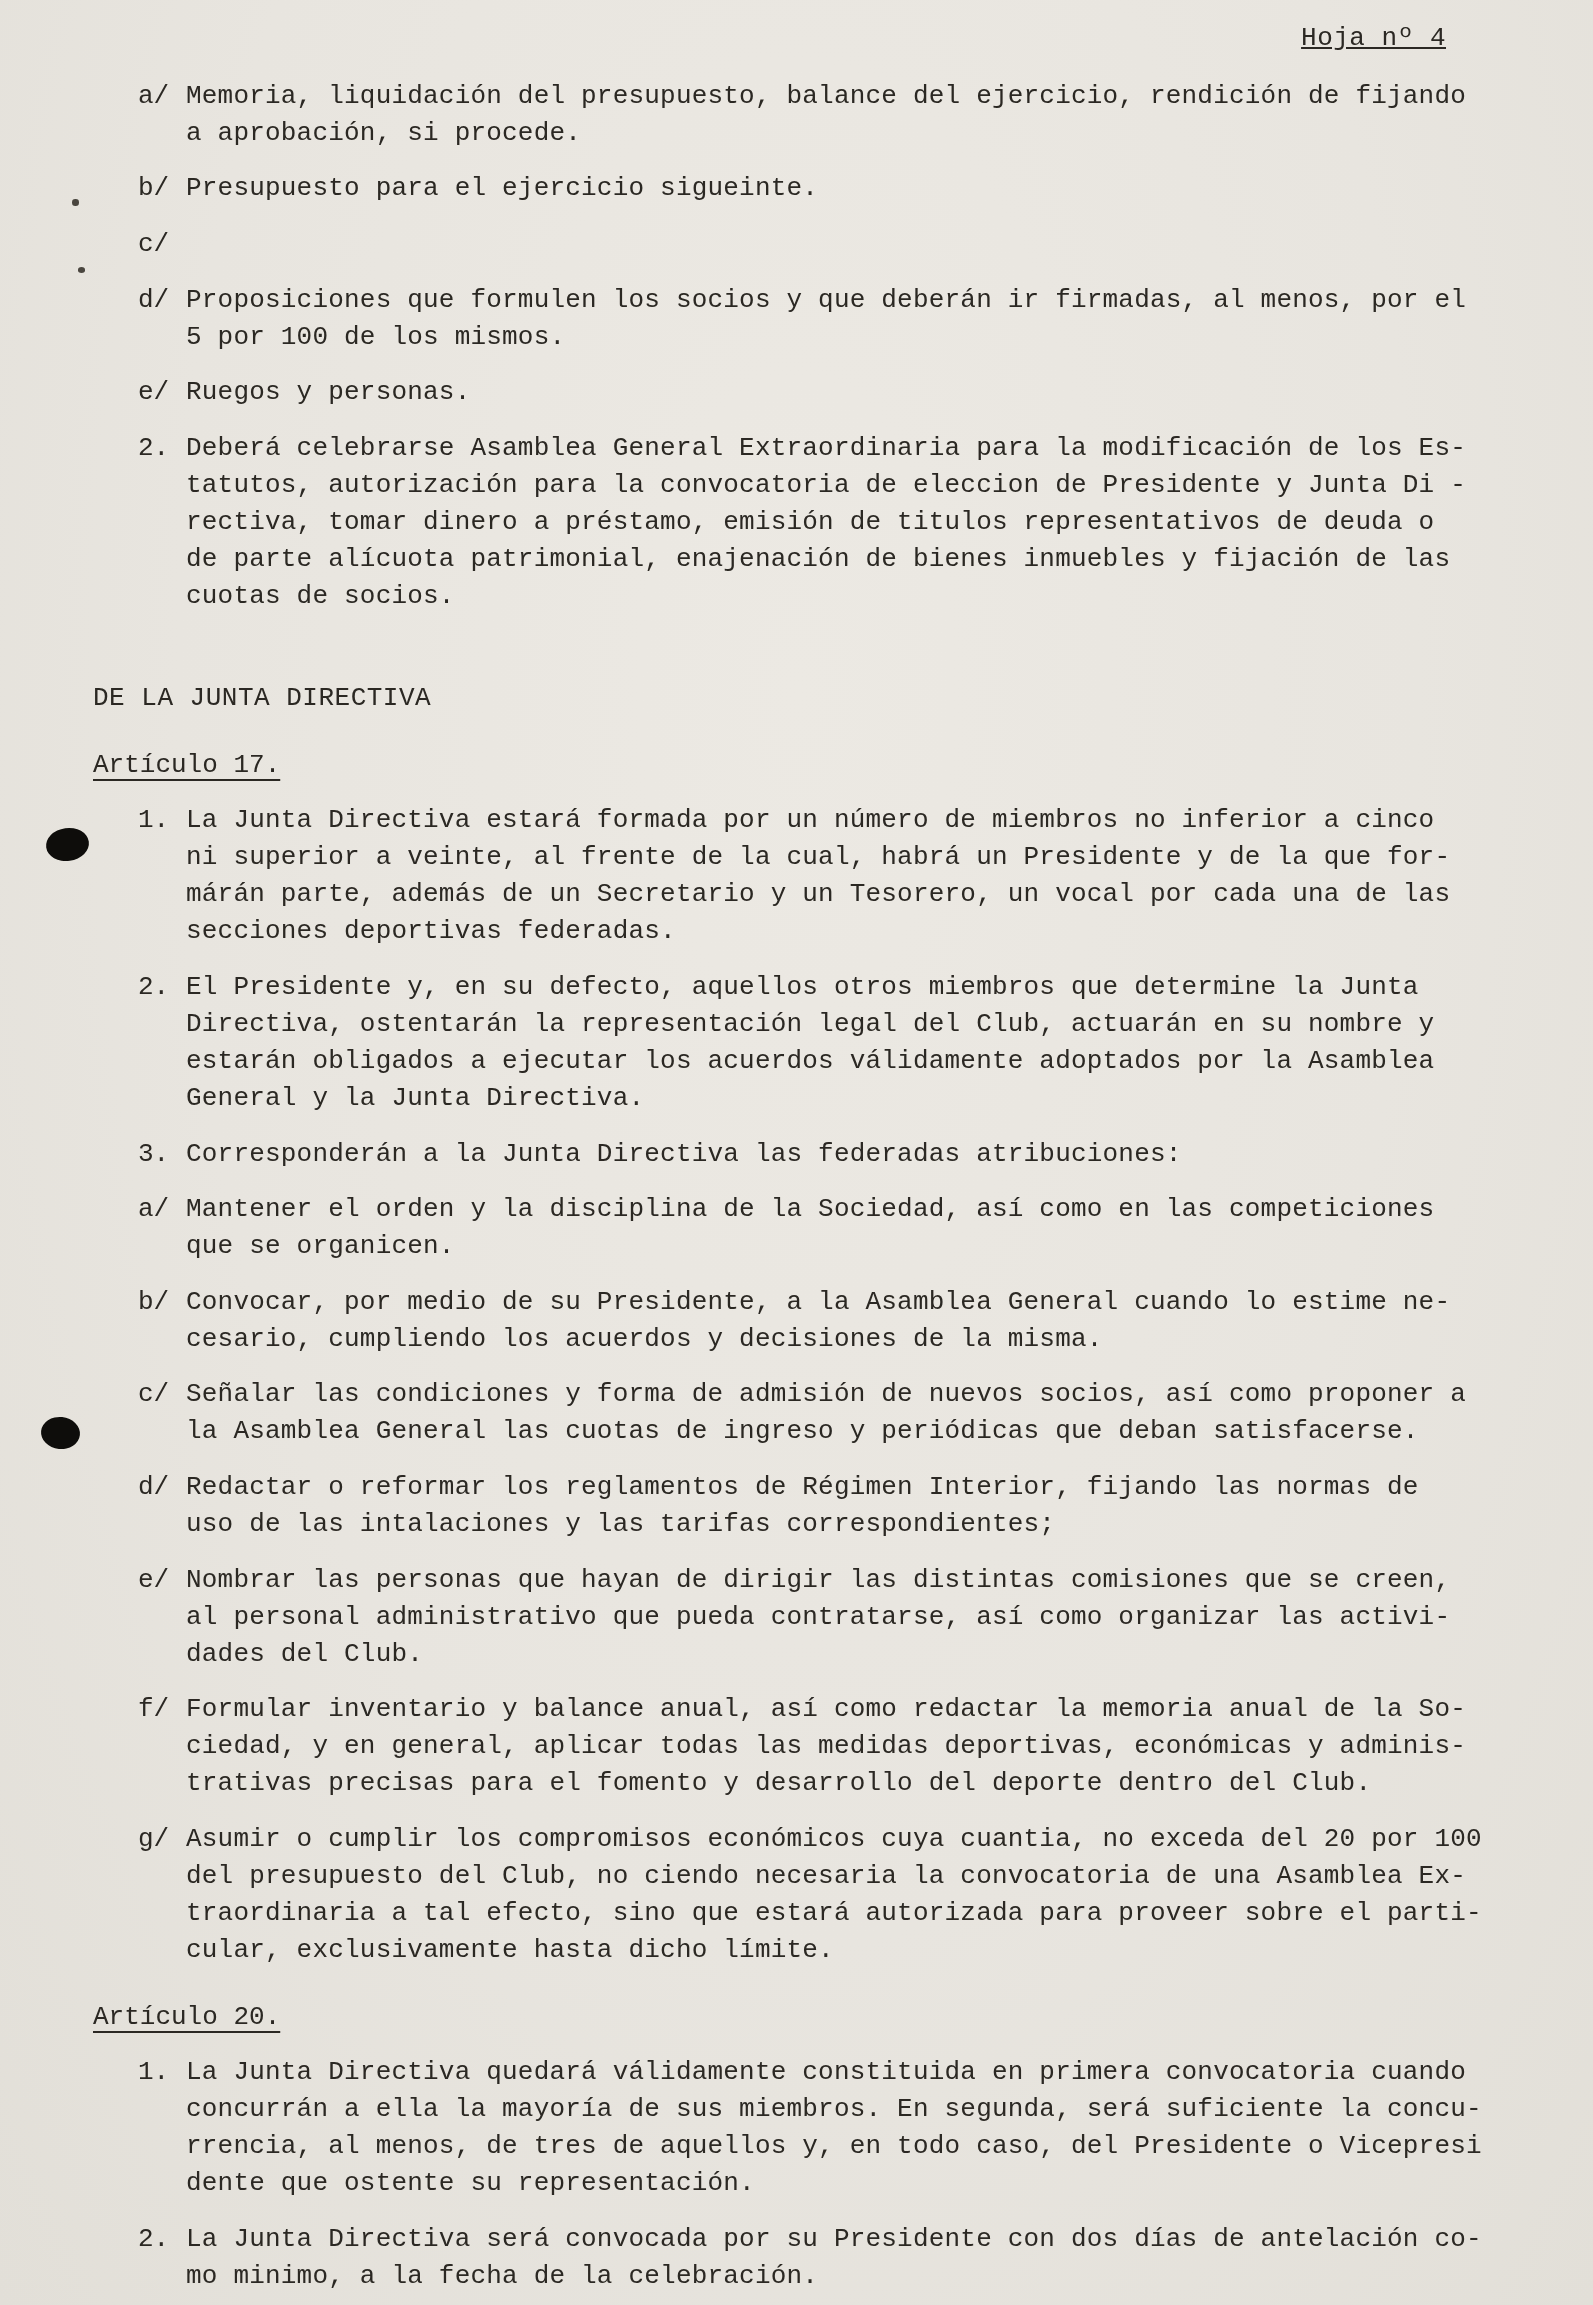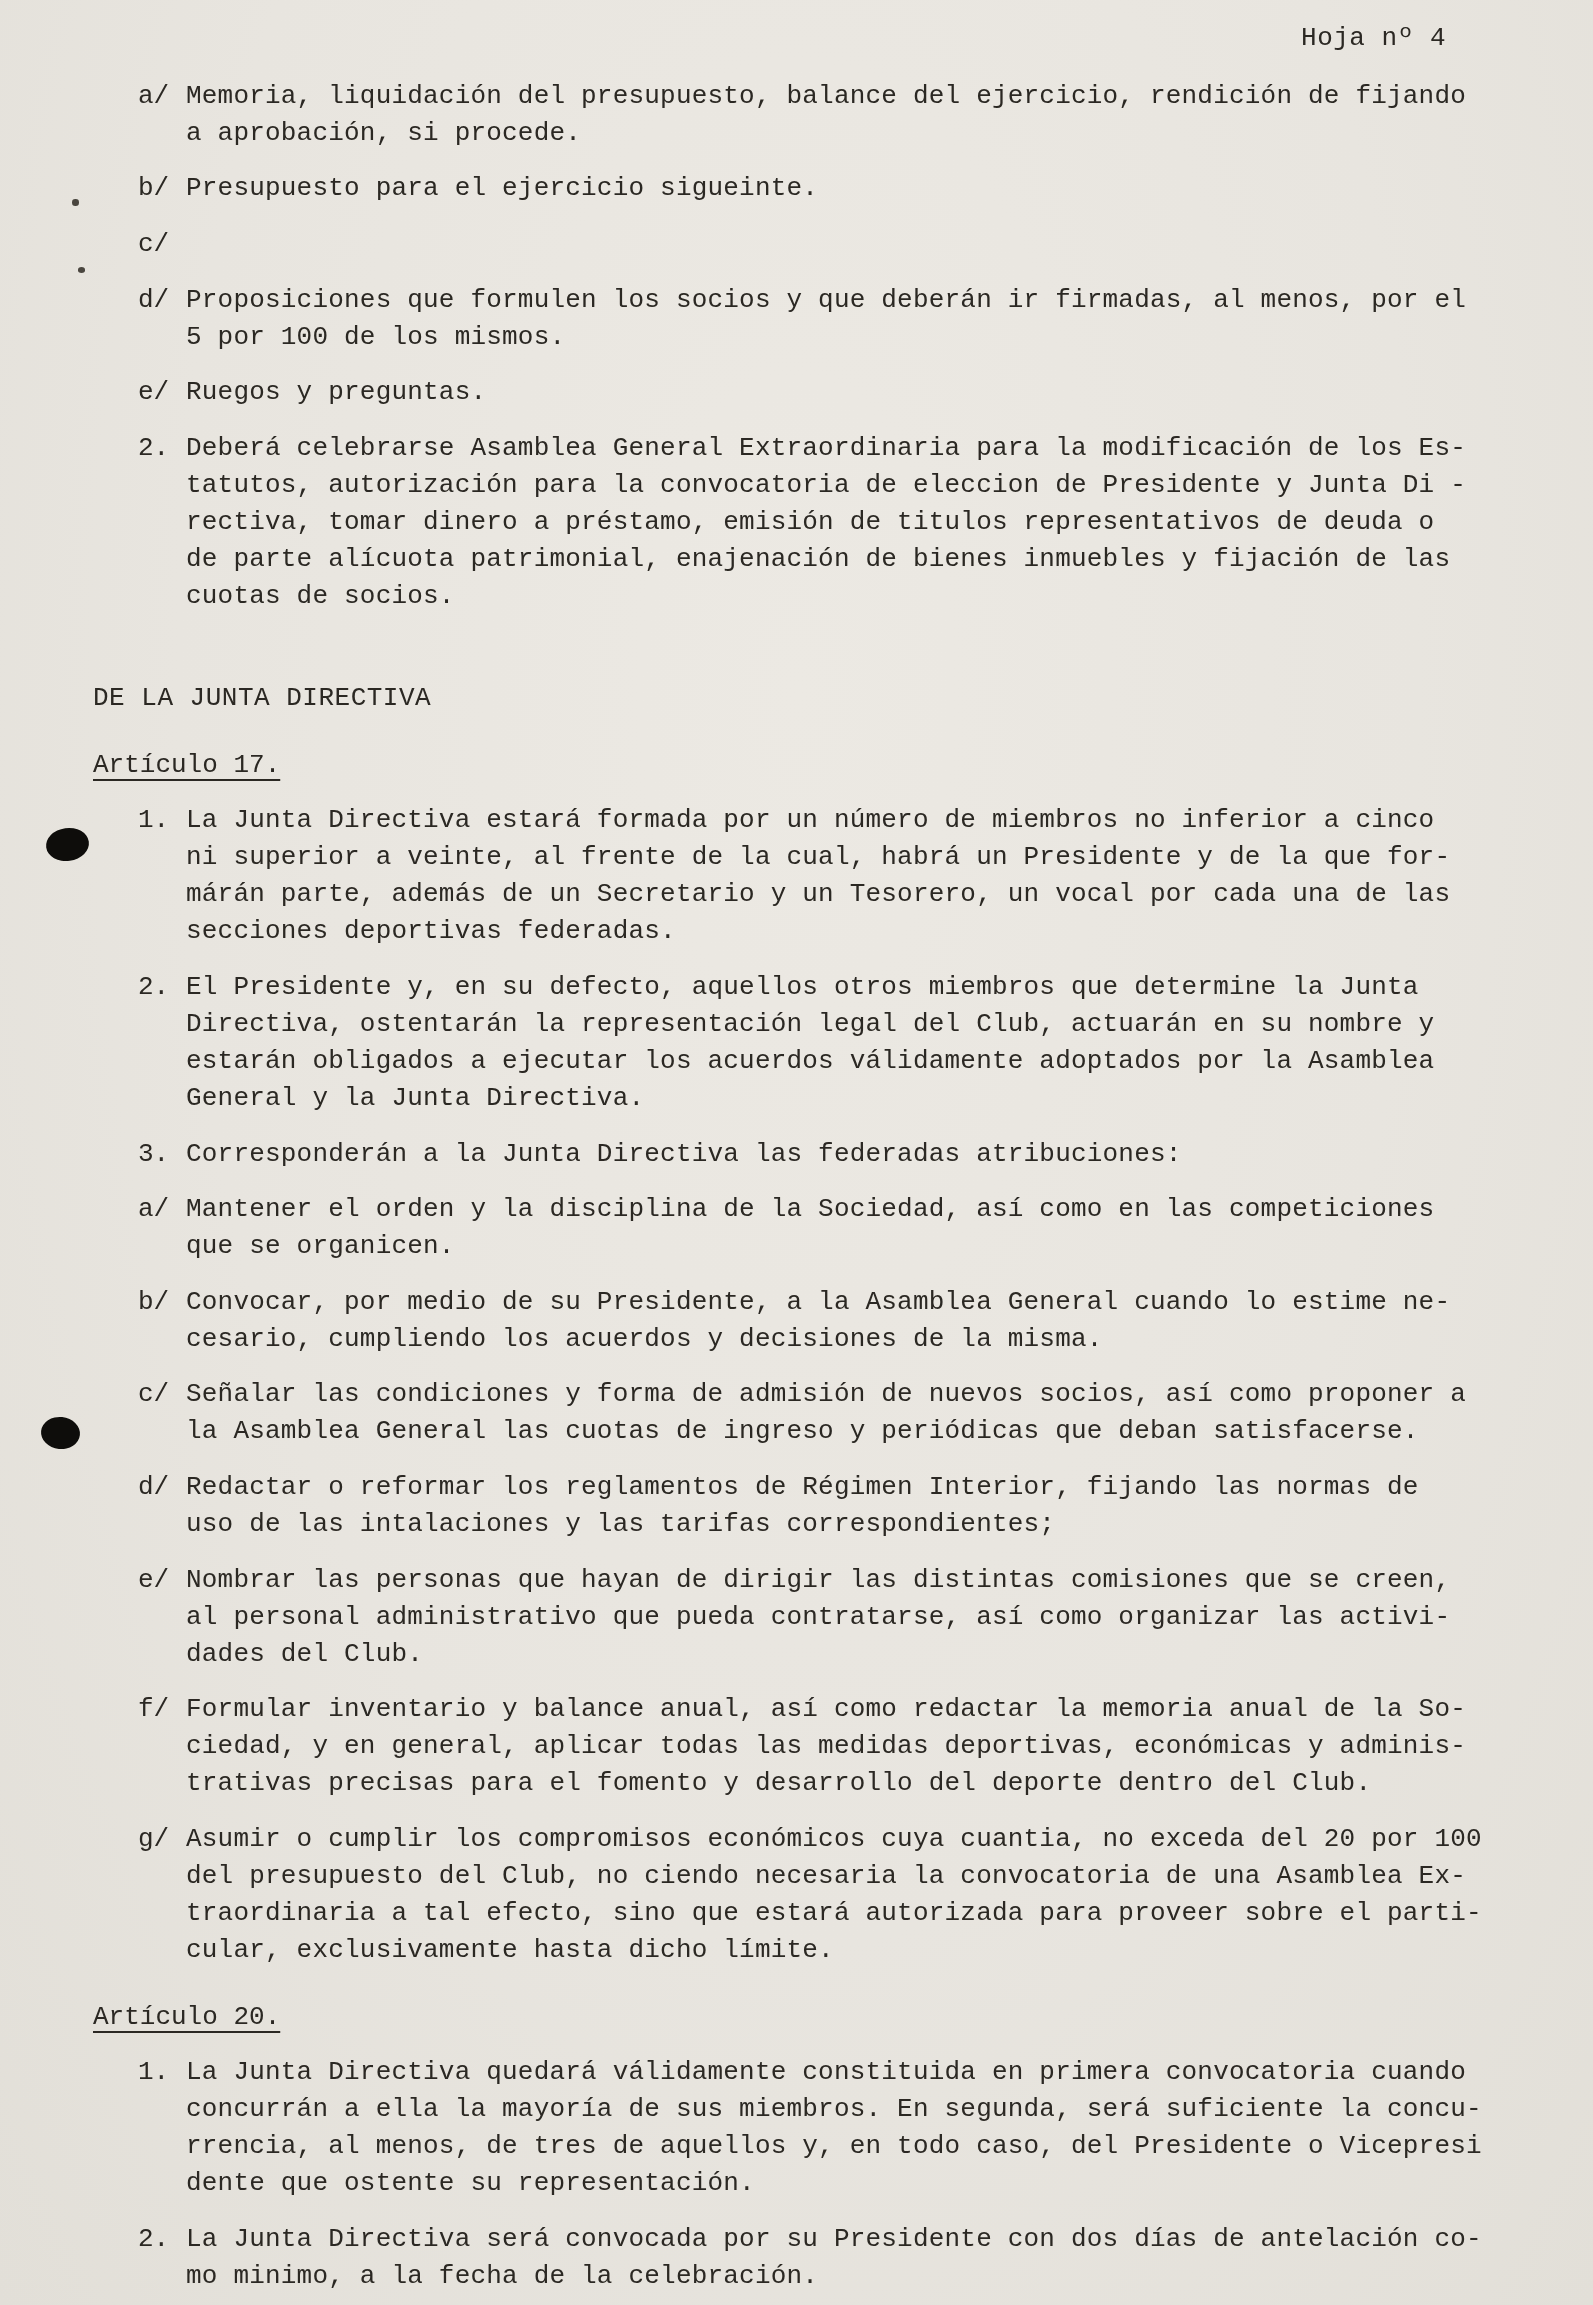--- a/index.html
+++ b/index.html
@@ -16,20 +16,21 @@
   .page {
     position: absolute;
     inset: 0;
     padding: 20.4px 89px 18.6px 93px;
     background: radial-gradient(ellipse at 50% 30%, #ece9e3 0%, #e8e5df 55%, #e2dfd8 100%);
   }
   .header-line {
     text-align: right;
     padding-right: 59px;
     letter-spacing: 0.5px;
+    text-decoration: underline;
   }
   .content { margin-top: 20.4px; }
   .item {
     display: flex;
     margin-top: 18.6px;
     margin-left: 45px;
   }
   .item .label { flex: none; width: 48px; }
   .item .text { white-space: pre-line; letter-spacing: 0.2px; }
   .heading-center {
@@ -83,21 +84,21 @@
     </div>
 
     <div class="item">
       <span class="label">d/</span>
       <div class="text">Proposiciones que formulen los socios y que deberán ir firmadas, al menos, por el
 5 por 100 de los mismos.</div>
     </div>
 
     <div class="item">
       <span class="label">e/</span>
-      <div class="text">Ruegos y preguntas.</div>
+      <div class="text">Ruegos y personas.</div>
     </div>
 
     <div class="item">
       <span class="label">2.</span>
       <div class="text">Deberá celebrarse Asamblea General Extraordinaria para la modificación de los Es-
 tatutos, autorización para la convocatoria de eleccion de Presidente y Junta Di -
 rectiva, tomar dinero a préstamo, emisión de titulos representativos de deuda o
 de parte alícuota patrimonial, enajenación de bienes inmuebles y fijación de las
 cuotas de socios.</div>
     </div>

